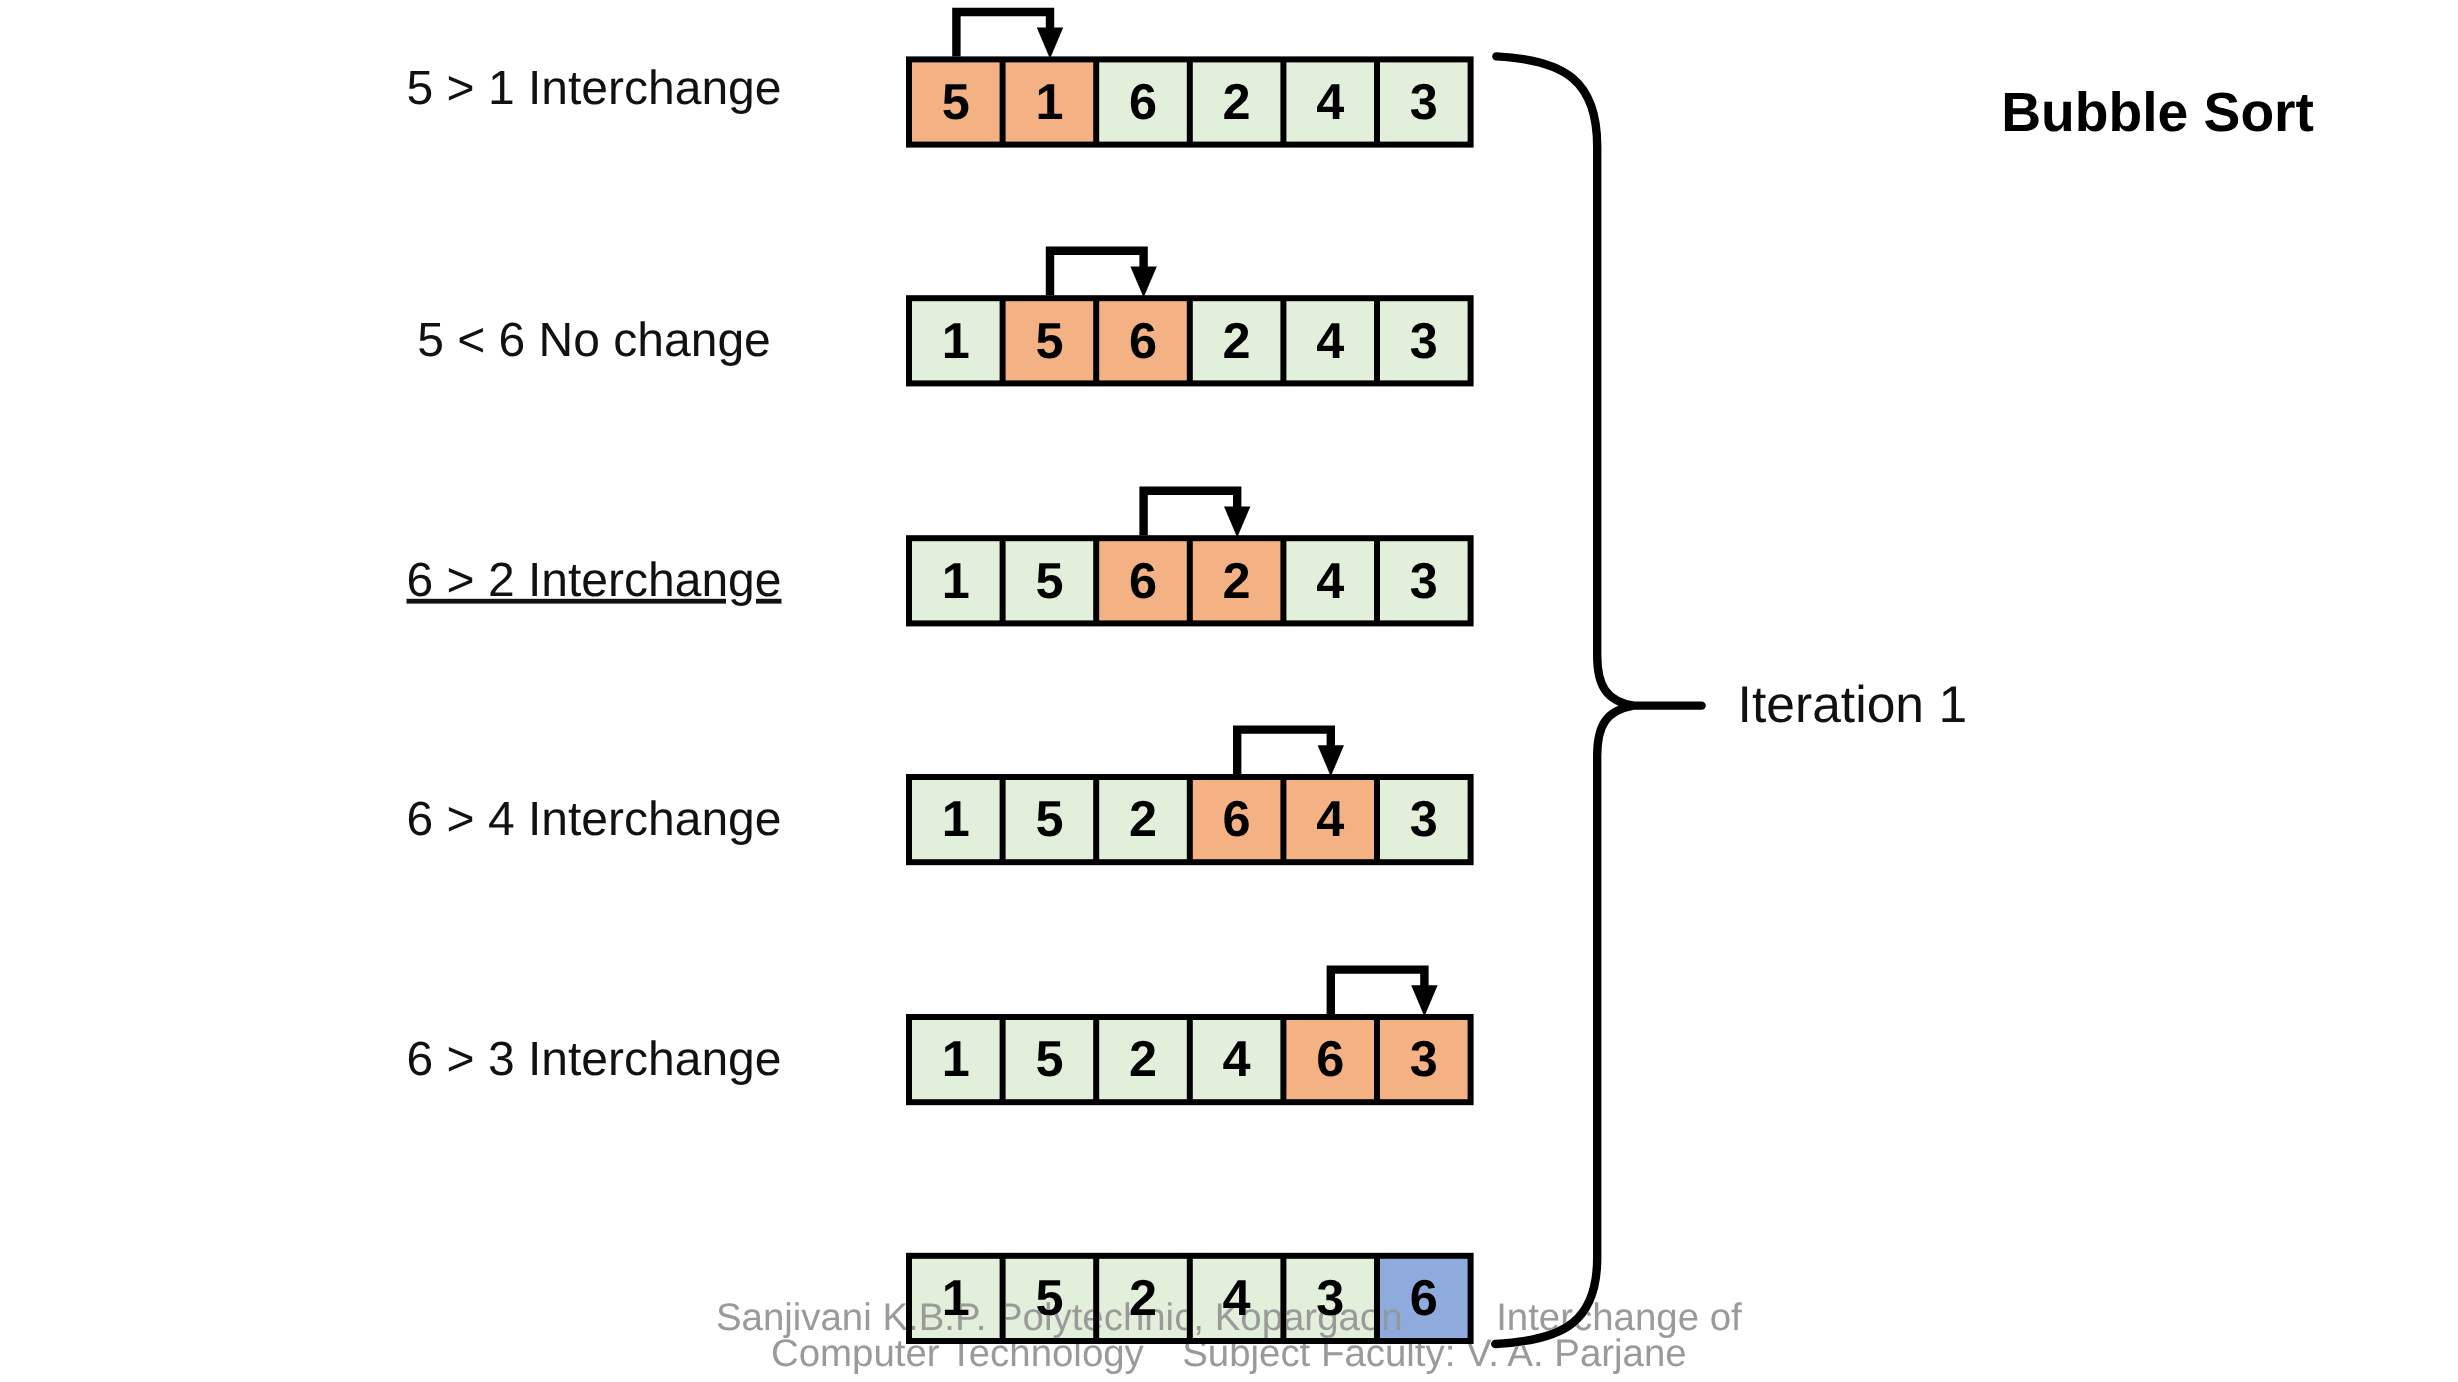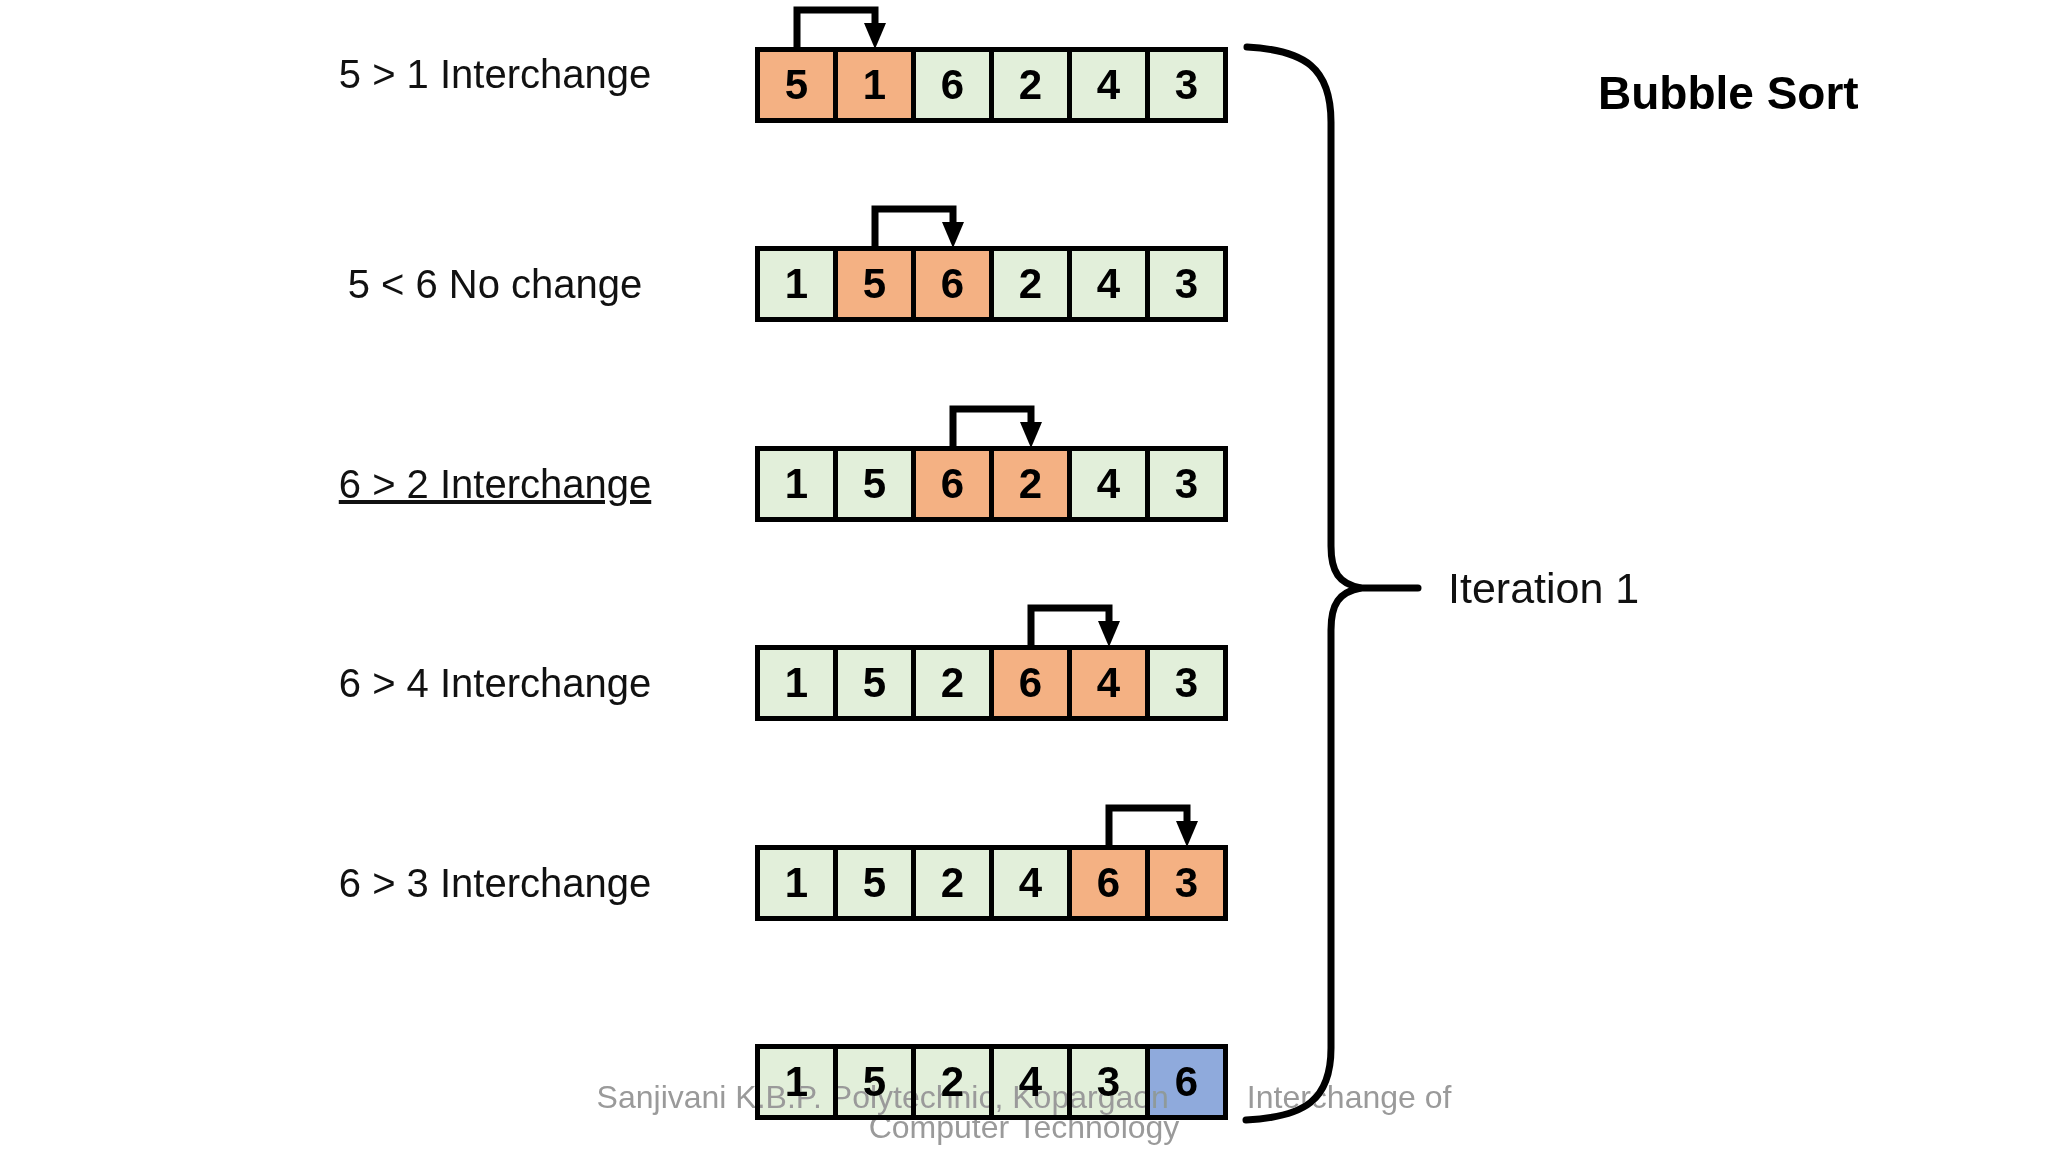--- a/index.html
+++ b/index.html
@@ -3,21 +3,21 @@
 <meta charset="utf-8">
 <style>
   html,body { margin:0; padding:0; background:#ffffff; }
   .slide {
     position:relative; width:2048px; height:1152px;
     background:#ffffff; overflow:hidden;
     font-family:"Liberation Sans", sans-serif; color:#000;
   }
   .page-title {
     position:absolute; left:1598px; top:68px; width:400px;
-    text-align:left; font-size:46px; font-weight:bold; line-height:1.1;
+    text-align:center; font-size:46px; font-weight:bold; line-height:1.1;
   }
   .step-label {
     position:absolute; left:285px; width:420px; height:76px;
     display:flex; align-items:center; justify-content:center;
     font-size:40px; color:#111; white-space:nowrap;
   }
   .array {
     position:absolute; background:var(--line-color,#000);
     padding:5px; display:flex; gap:5px;
   }
@@ -133,16 +133,17 @@
 
   <div class="iteration-label">Iteration 1</div>
 
   <div class="footer">
     <div class="footer-line line1">
       <span>Sanjivani K.B.P. Polytechnic, Kopargaon</span>
       <span>Interchange of</span>
     </div>
     <div class="footer-line line2">
       <span>Computer Technology</span>
+      <span>Subject Faculty: V. A. Parjane</span>
     </div>
   </div>
 
 </div>
 
 </body></html>

